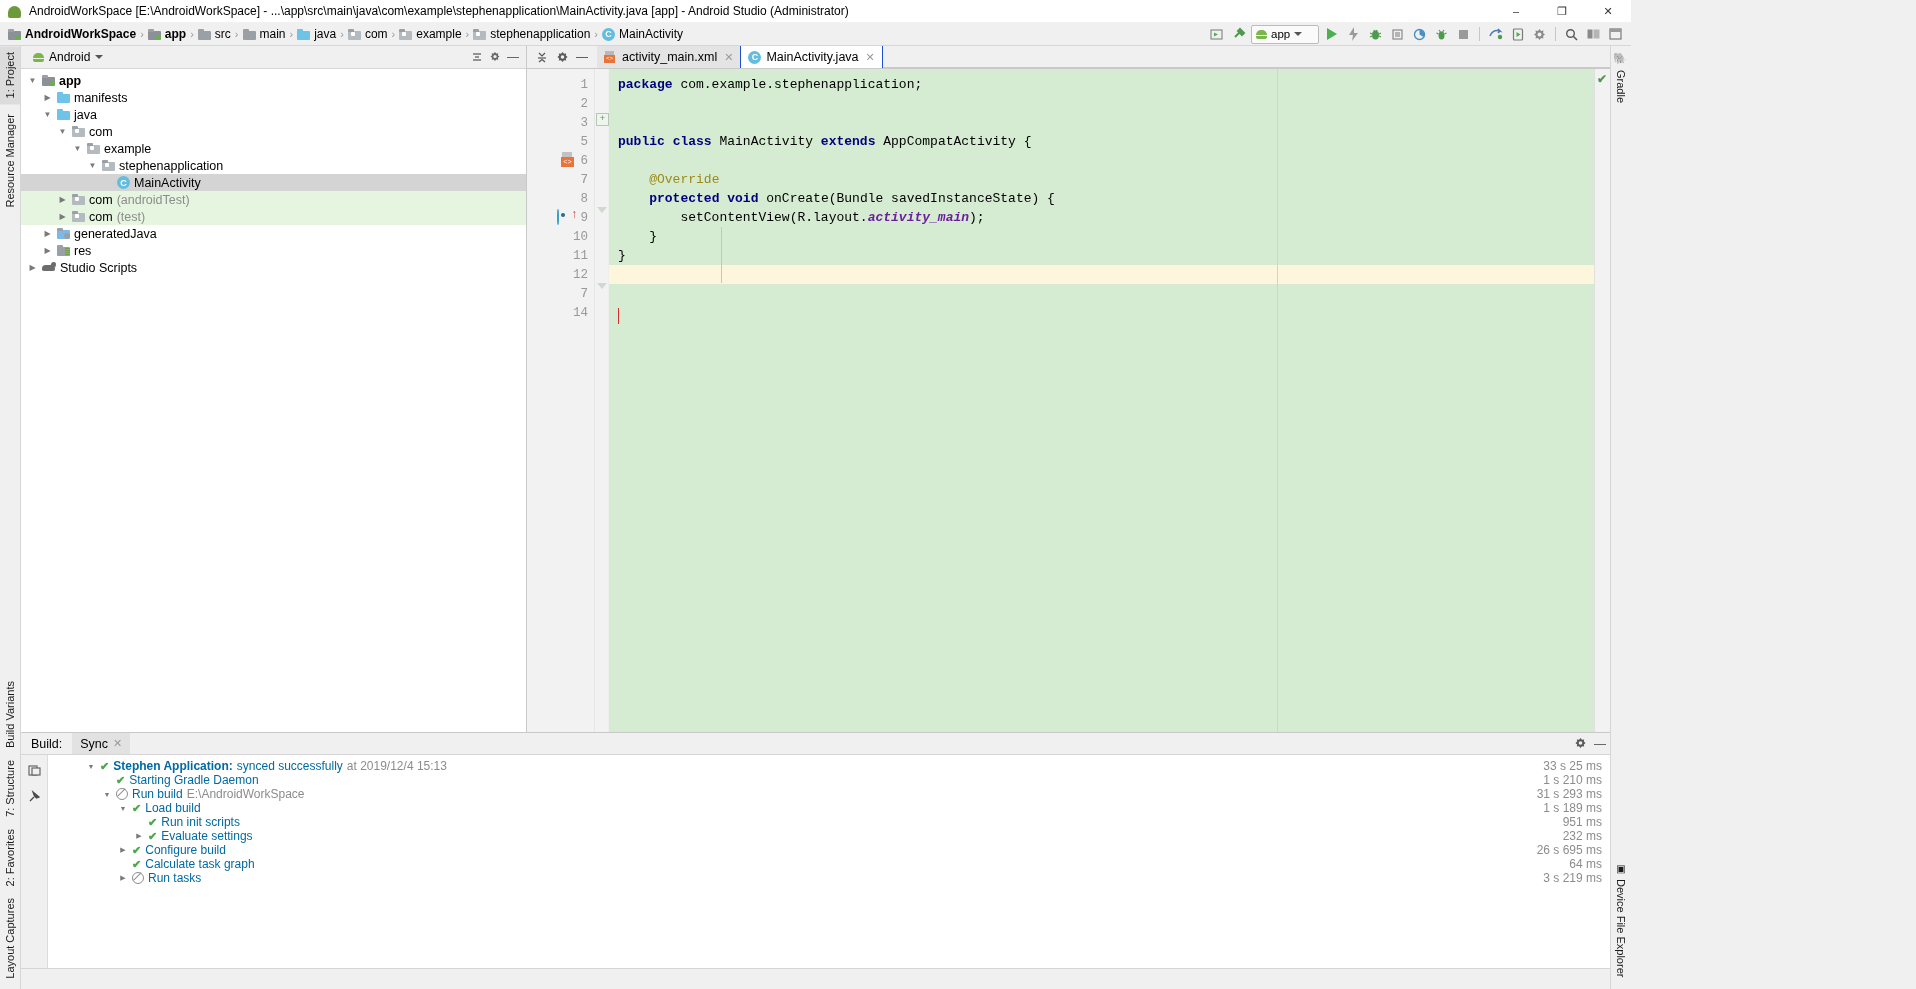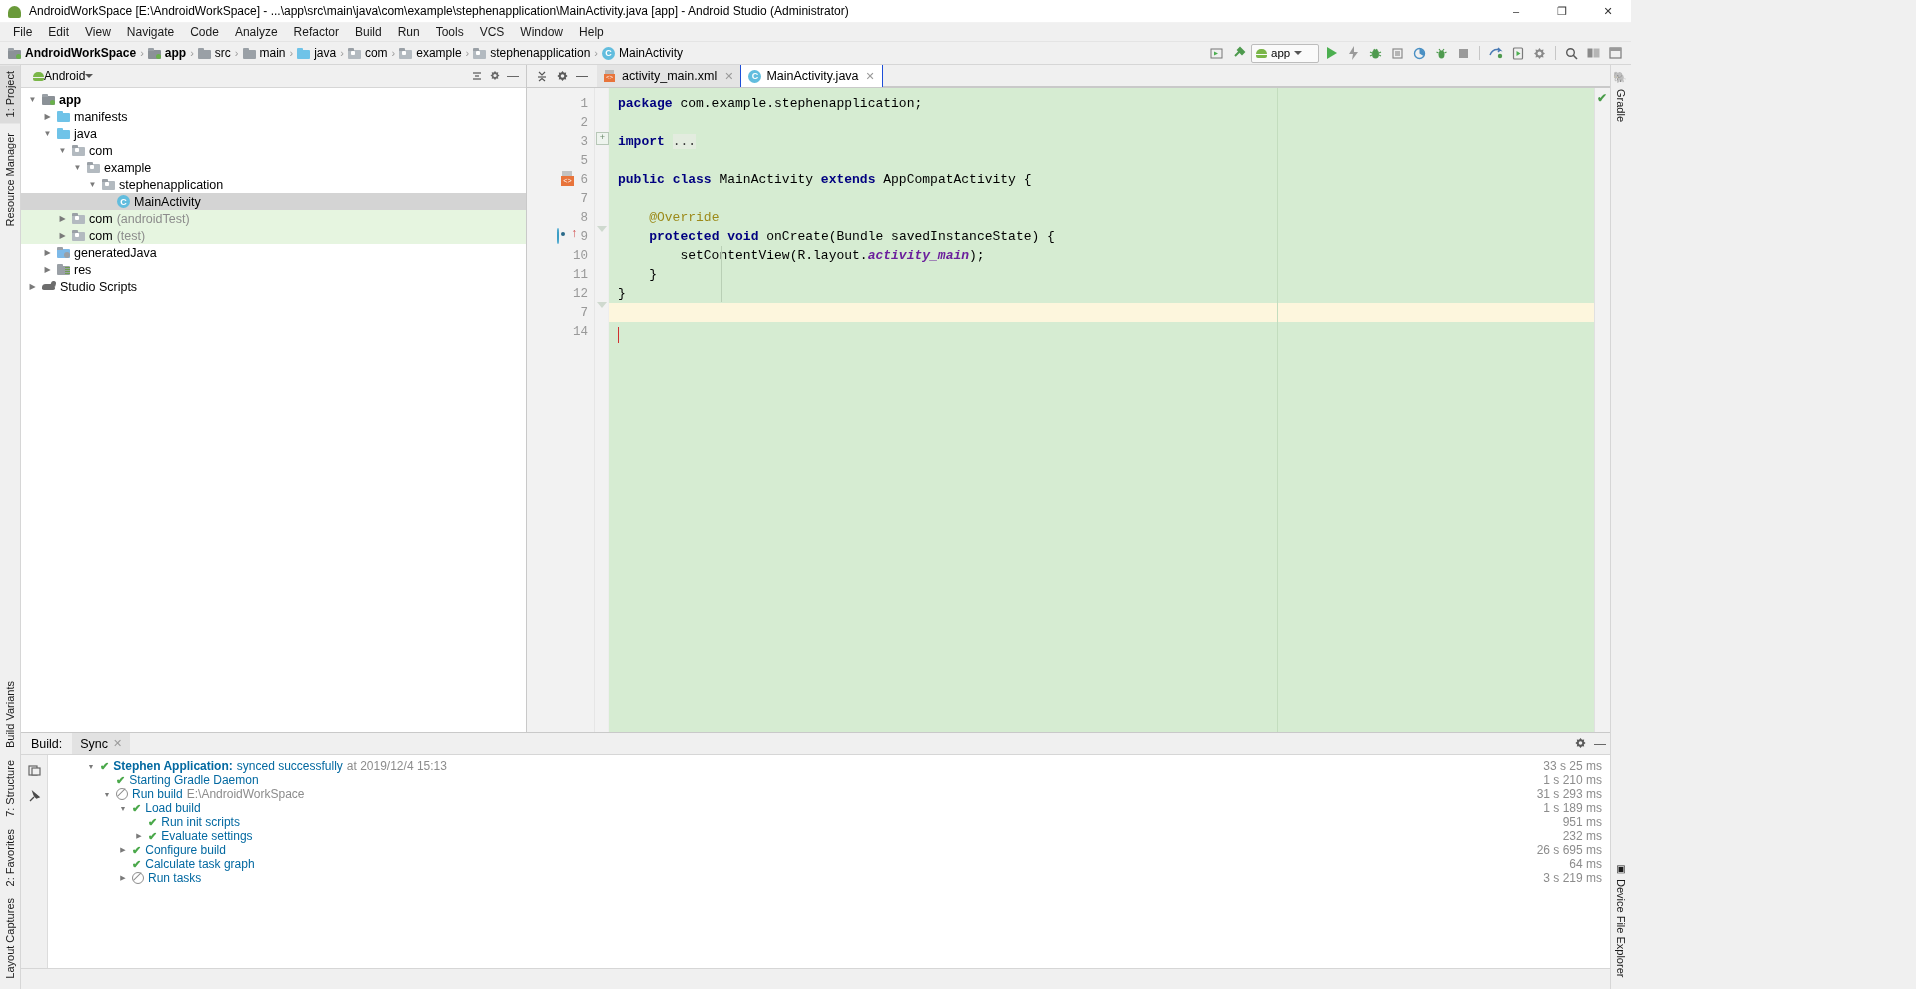--- a/index.html
+++ b/index.html
@@ -73,21 +73,21 @@
   .rbar .bottomzone{position:absolute;bottom:0;left:0;width:20px;display:flex;flex-direction:column;align-items:center;}
 
   .center{flex:1;display:flex;flex-direction:column;min-width:0;}
   .upper{flex:1;display:flex;min-height:0;}
 
   
   .proj{width:505px;background:#fff;display:flex;flex-direction:column;flex:none;
     border-right:1px solid #c9c9c9;}
   .proj-head{height:22px;background:#f0f0f0;display:flex;align-items:center;
     border-bottom:1px solid #d6d6d6;padding:0 4px;flex:none;}
-  .proj-title{display:flex;align-items:center;padding-left:8px;}
+  .proj-title{display:flex;align-items:center;gap:5px;padding-left:8px;}
   .proj-title .nm{font-size:12px;}
   .ph-spacer{flex:1;}
   .ph-btn{width:18px;height:18px;display:flex;align-items:center;justify-content:center;color:#555;font-size:12px;}
   .tree{flex:1;overflow:hidden;padding-top:3px;font-size:12.5px;}
   .trow{height:17px;display:flex;align-items:center;gap:4px;white-space:nowrap;padding-left:4px;}
   .trow.sel{background:#d4d4d4;}
   .trow.test{background:#e6f5e0;}
   .arw{width:11px;height:11px;flex:none;display:flex;align-items:center;justify-content:center;color:#7a7a7a;font-size:8px;}
   .trow .nm{font-size:12.5px;color:#000;}
   .trow .nm.b{font-weight:bold;}
@@ -192,35 +192,20 @@
         <div class="droid-body"></div>
     </div>
     <div class="title-text">AndroidWorkSpace [E:\AndroidWorkSpace] - ...\app\src\main\java\com\example\stephenapplication\MainActivity.java [app] - Android Studio (Administrator)</div>
     <div class="win-btns">
       <div class="win-btn">–</div>
       <div class="win-btn">❐</div>
       <div class="win-btn close">✕</div>
     </div>
   </div>
 
-  <div class="menubar" id="menubar">
-      <div class="menu-item">File</div>
-      <div class="menu-item">Edit</div>
-      <div class="menu-item">View</div>
-      <div class="menu-item">Navigate</div>
-      <div class="menu-item">Code</div>
-      <div class="menu-item">Analyze</div>
-      <div class="menu-item">Refactor</div>
-      <div class="menu-item">Build</div>
-      <div class="menu-item">Run</div>
-      <div class="menu-item">Tools</div>
-      <div class="menu-item">VCS</div>
-      <div class="menu-item">Window</div>
-      <div class="menu-item">Help</div>
-    </div>
 
   <div class="navrow">
     <div style="display:flex;align-items:center;" id="crumbs">
         <span class="crumb root">
           <span class="folder mod">
             <i></i>
           </span>
           <span class="lbl">AndroidWorkSpace</span>
         </span>
         <span class="crumb-sep">›</span>
@@ -566,21 +551,20 @@
               </div>
             <div class="foldcol">
               <div class="foldmark fold-plus" style="top:44px;">+</div>
               <div class="foldmark fold-tri" style="top:138px;left:2px;"></div>
               <div class="foldmark fold-tri" style="top:214px;left:2px;"></div>
             </div>
             <div class="code" id="code">
               <div class="codeblank" style="top:253px;bottom:0;left:0;right:0;background:transparent;"></div>
             <div class="cline"><span class="k">package</span> com.example.stephenapplication;</div>
                 <div class="cline">&nbsp;</div>
-                <div class="cline"><span class="k">import</span> <span class="dots">...</span></div>
                 <div class="cline">&nbsp;</div>
                 <div class="cline"><span class="k">public</span> <span class="k">class</span> MainActivity <span class="k">extends</span> AppCompatActivity {</div>
                 <div class="cline">&nbsp;</div>
                 <div class="cline">    <span class="ann">@Override</span></div>
                 <div class="cline">    <span class="k">protected</span> <span class="k">void</span> onCreate(Bundle savedInstanceState) {</div>
                 <div class="cline">        setContentView(R.layout.<span class="fld">activity_main</span>);</div>
                 <div class="cline">    }</div>
                 <div class="cline">}</div>
                 <div class="cline cursorline">&nbsp;</div>
                 <div class="indentline" style="top: 158px; height: 56px;"></div>

